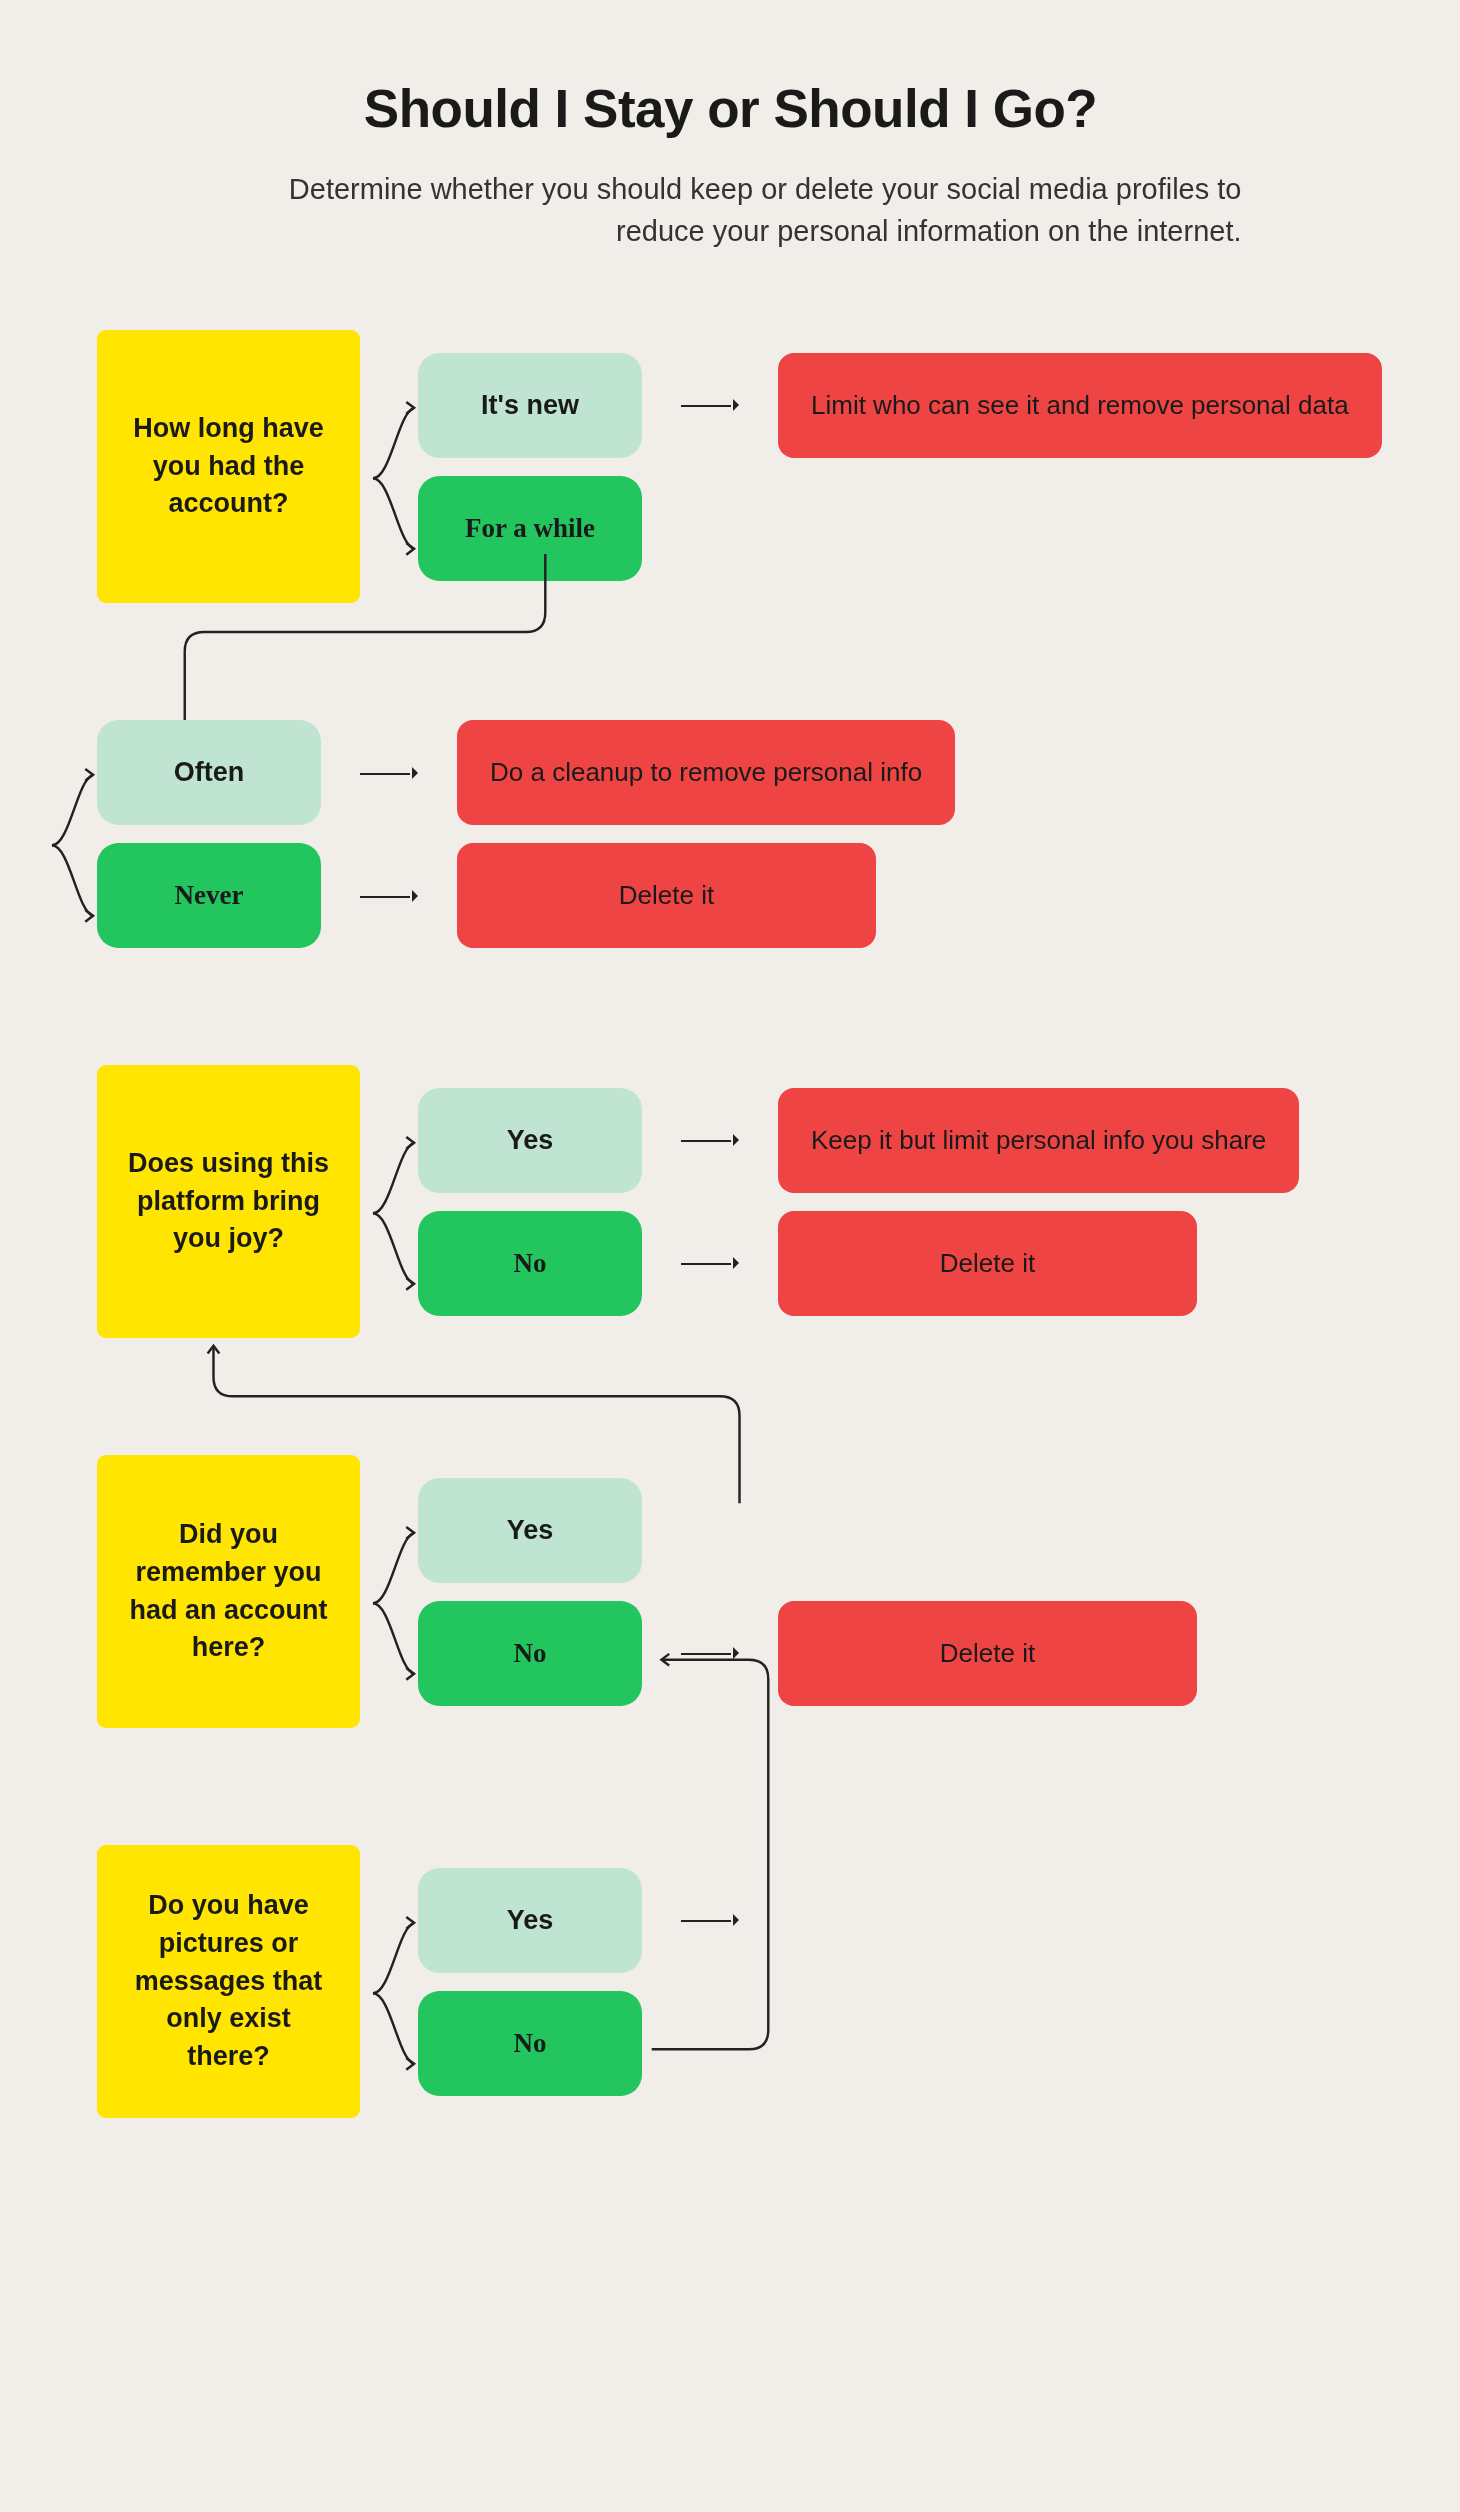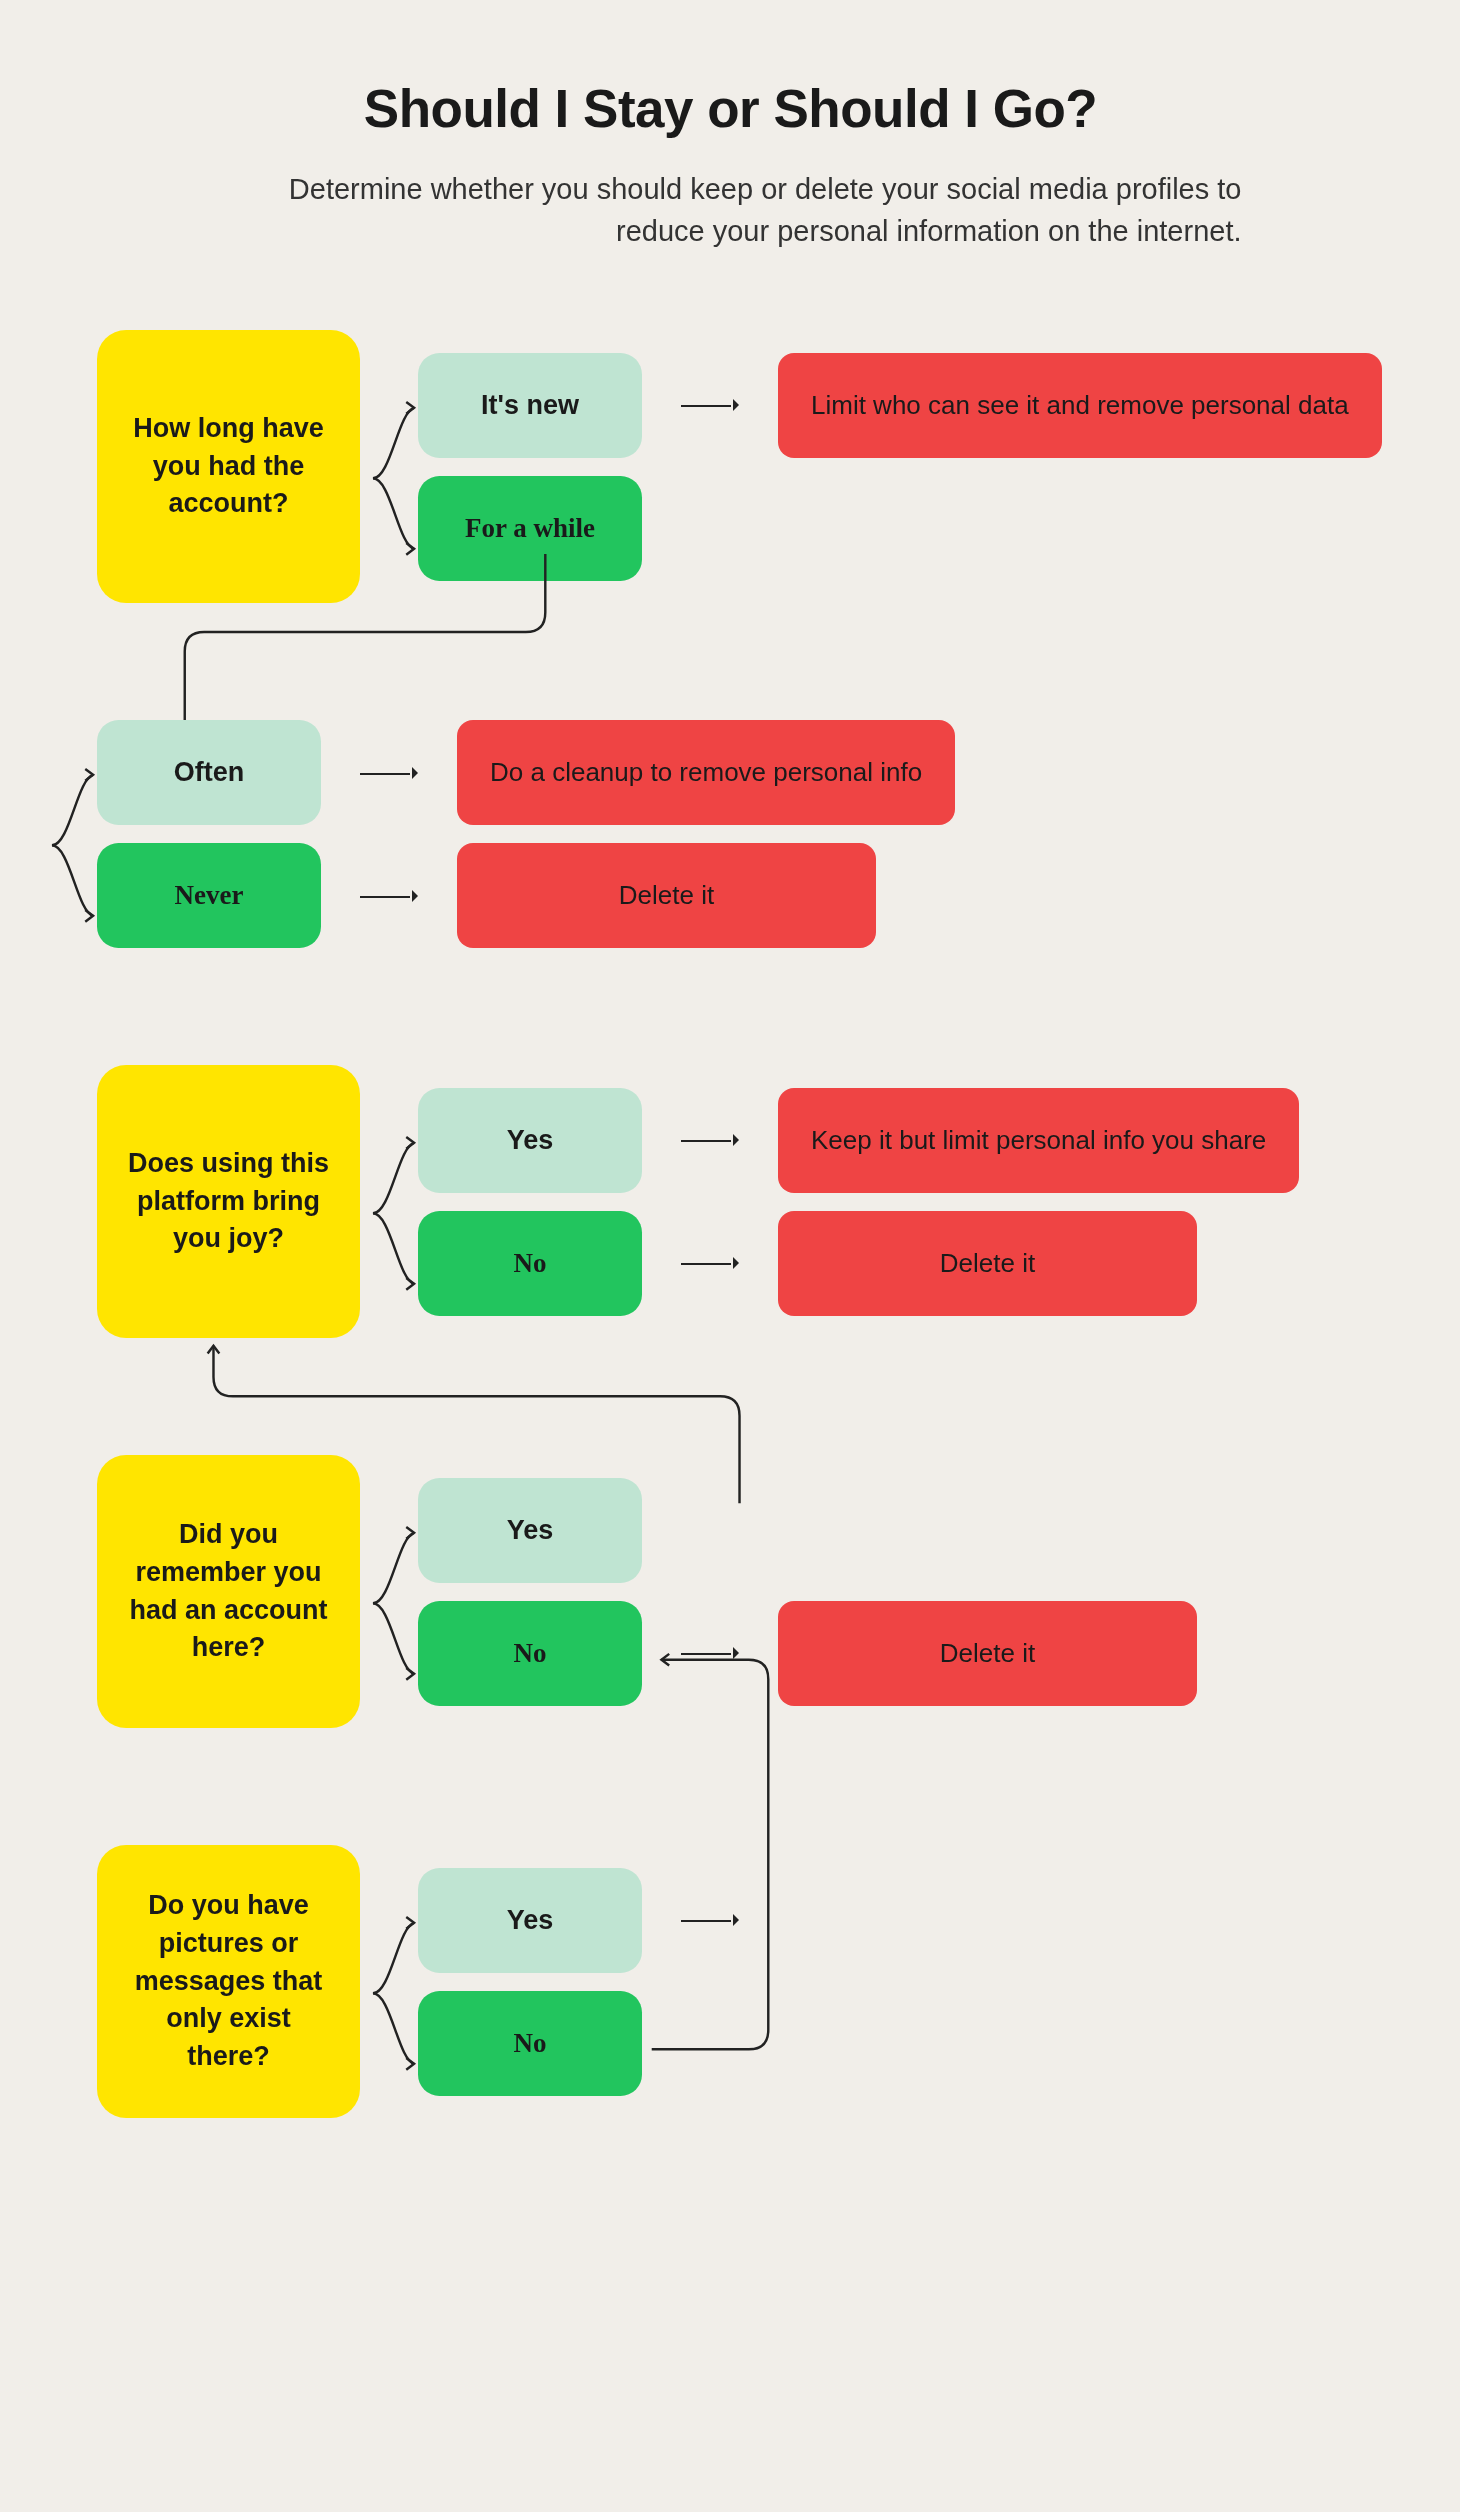--- a/index.html
+++ b/index.html
@@ -34,21 +34,21 @@
 
   .row {
     display: flex;
     align-items: center;
     gap: 58px;
     position: relative;
   }
 
   .question {
     background: #ffe500;
-    border-radius: 29px;
+    border-radius: 9px;
     width: 263px;
     min-height: 273px;
     display: flex;
     align-items: center;
     justify-content: center;
     text-align: center;
     font-size: 27px;
     font-weight: 700;
     line-height: 1.4;
     padding: 31px 27px;

